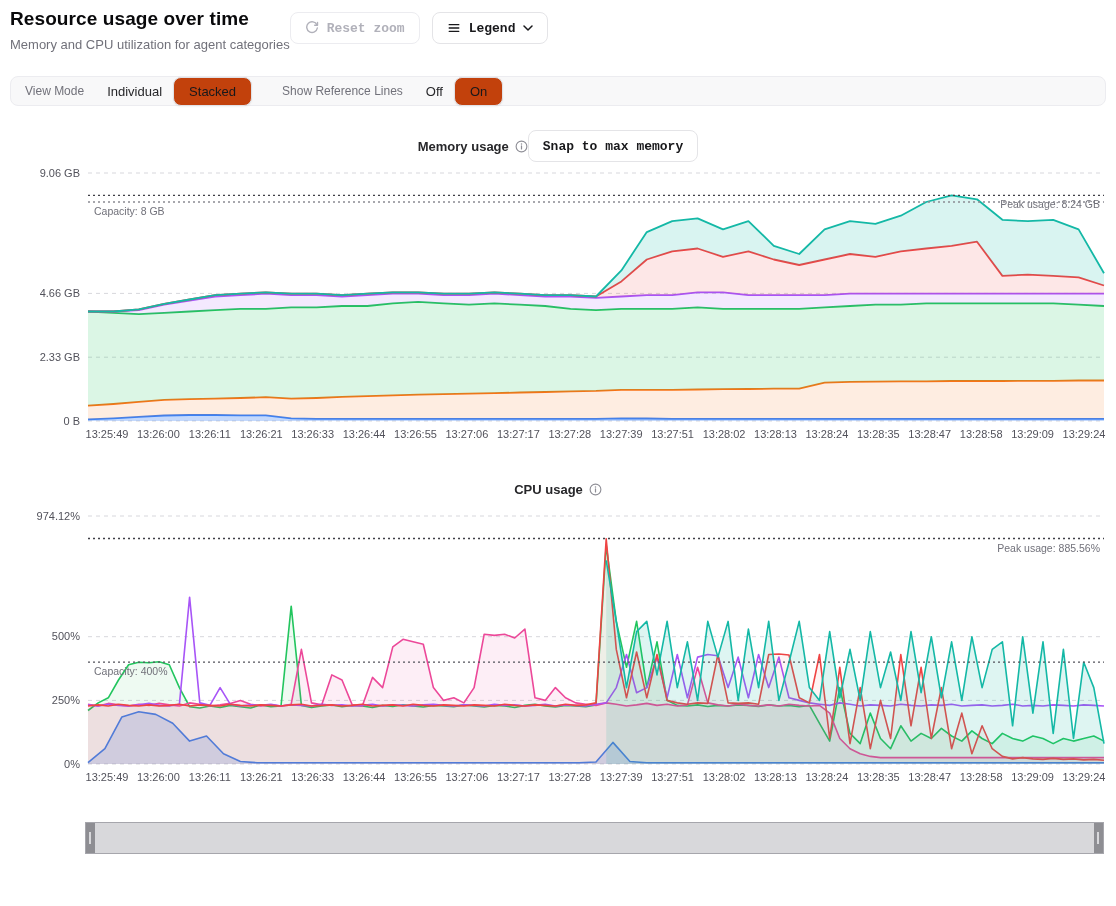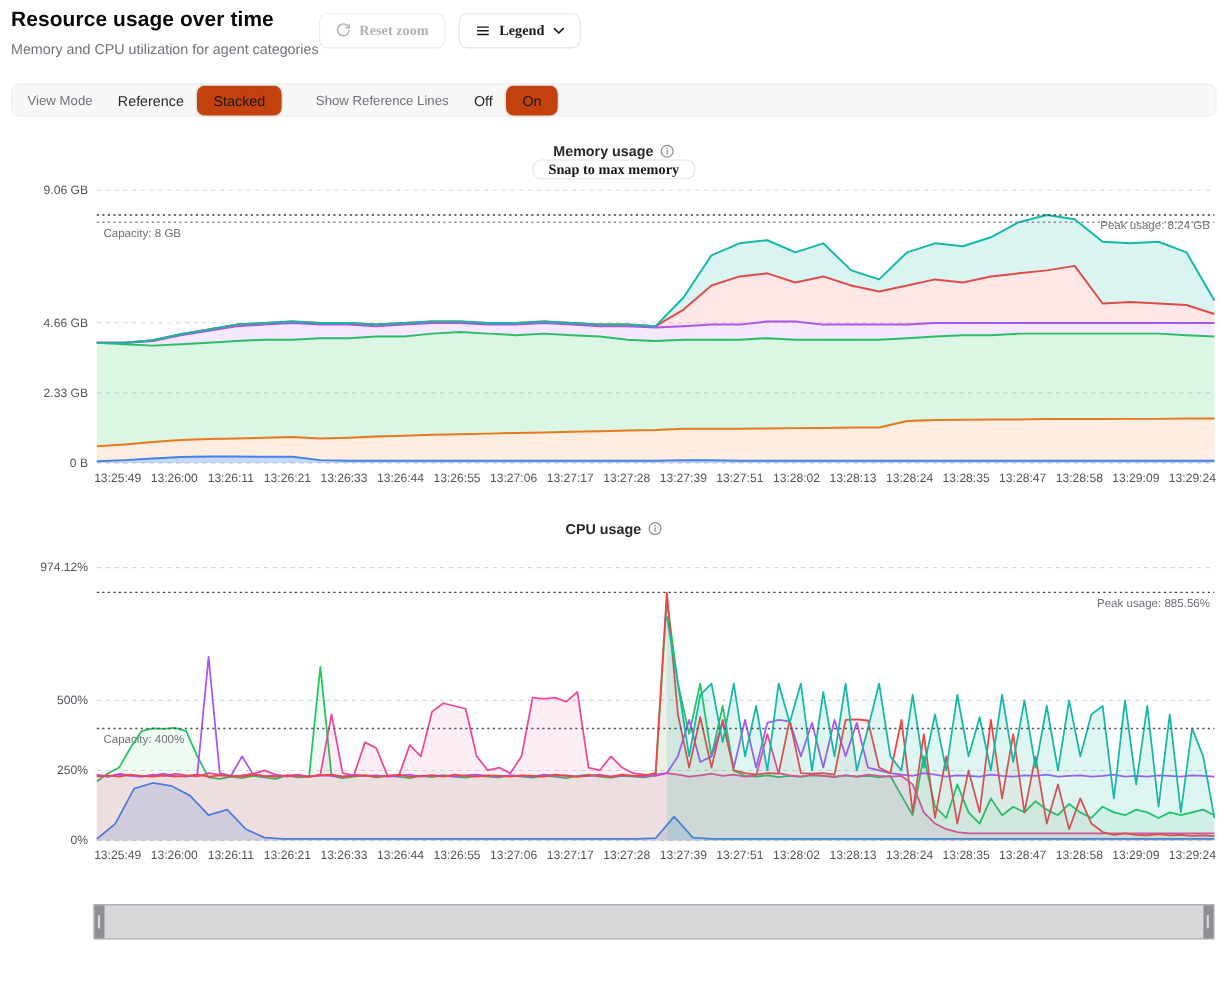--- a/index.html
+++ b/index.html
@@ -11,21 +11,21 @@
   .page { padding:8px 10px 0 10px; }
 
   
   .header { display:flex; align-items:flex-start; }
   .title { font-size:19px; font-weight:700; color:#09090b; letter-spacing:.1px; }
   .subtitle { margin-top:7px; font-size:13px; color:#71717a; }
   .actions { display:flex; gap:12px; margin-top:4px; }
   .btn {
     display:inline-flex; align-items:center; gap:8px; height:32px; padding:0 14px;
     background:#fff; border:1px solid #e4e4e7; border-radius:8px;
-    font-family:Liberation Serif, serif; font-size:13px; font-weight:600; color:#18181b; cursor:pointer;
+    font-family:Liberation Mono, monospace; font-size:13px; font-weight:600; color:#18181b; cursor:pointer;
   }
   .btn.disabled { color:#b1b1ba; border-color:#ececf0; cursor:default; }
   .btn svg { display:block; }
 
   
   .toolbar {
     margin-top:24px; height:30px; display:flex; align-items:center;
     background:#f8f8f9; border:1px solid #ececf0; border-radius:8px; padding:0 12px;
   }
   .tlabel { font-size:12px; color:#71717a; margin:0 12px 0 2px; }
@@ -33,21 +33,21 @@
   .seg {
     background:transparent; border:1px solid transparent; border-radius:8px;
     font-family:inherit; font-size:13px; color:#27272a; padding:6px 10px; cursor:pointer;
   }
   .seg.selected {
     background:#c2410c; border-color:#e1e1e6; padding:6px 15px; color:#18181b;
     box-shadow:0 1px 2px rgba(0,0,0,.05);
   }
 
   
-  .section-head { margin-top:24px; display:flex; justify-content:space-between; align-items:center; height:32px;flex-direction:column; }
+  .section-head { margin-top:24px; display:flex; justify-content:center; align-items:center; height:32px; }
   .section-title { display:flex; align-items:center; gap:6px; font-size:13px; font-weight:700; color:#27272a; }
   .info { color:#8e8e96; display:inline-flex; cursor:pointer; }
 
   .chart-wrap { margin-top:4px; }
   svg.chart { display:block; }
   svg.chart text { font-family:"Liberation Sans", sans-serif; }
   .tick { font-size:11px; fill:#52525b; }
   .ref  { font-size:10.5px; fill:#71717a; }
 
   
@@ -93,21 +93,21 @@
           <svg viewBox="0 0 10 6" width="10" height="6">
               <path d="M1 1l4 4 4-4" fill="none" stroke="currentColor" stroke-width="1.5" stroke-linecap="round" stroke-linejoin="round"></path>
             </svg>
         </span>
       </button>
     </div>
   </div>
 
   <div class="toolbar">
     <span class="tlabel">View Mode</span>
-    <button class="seg">Reference</button>
+    <button class="seg">Individual</button>
     <button class="seg selected">Stacked</button>
     <span class="tlabel gap">Show Reference Lines</span>
     <button class="seg">Off</button>
     <button class="seg selected">On</button>
   </div>
 
   <div class="section-head">
     <div class="section-title">
       <span>Memory usage</span>
       <span class="info">

